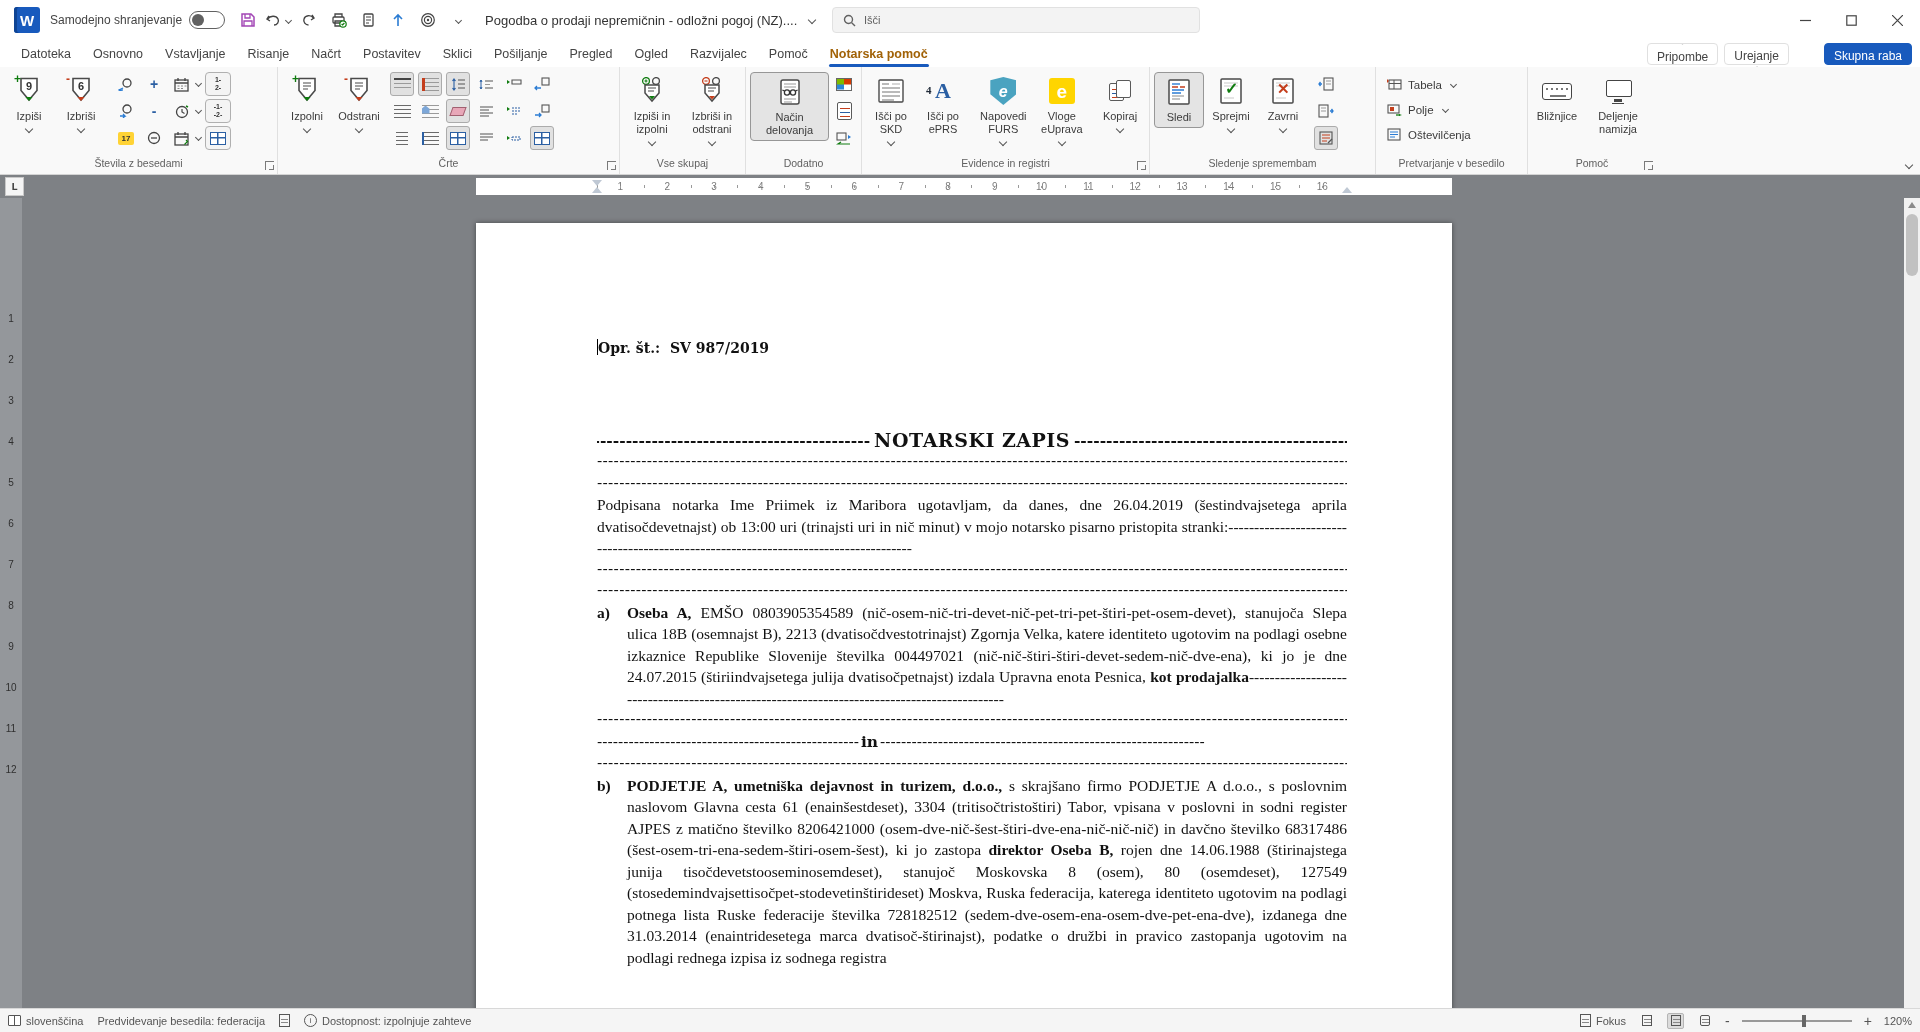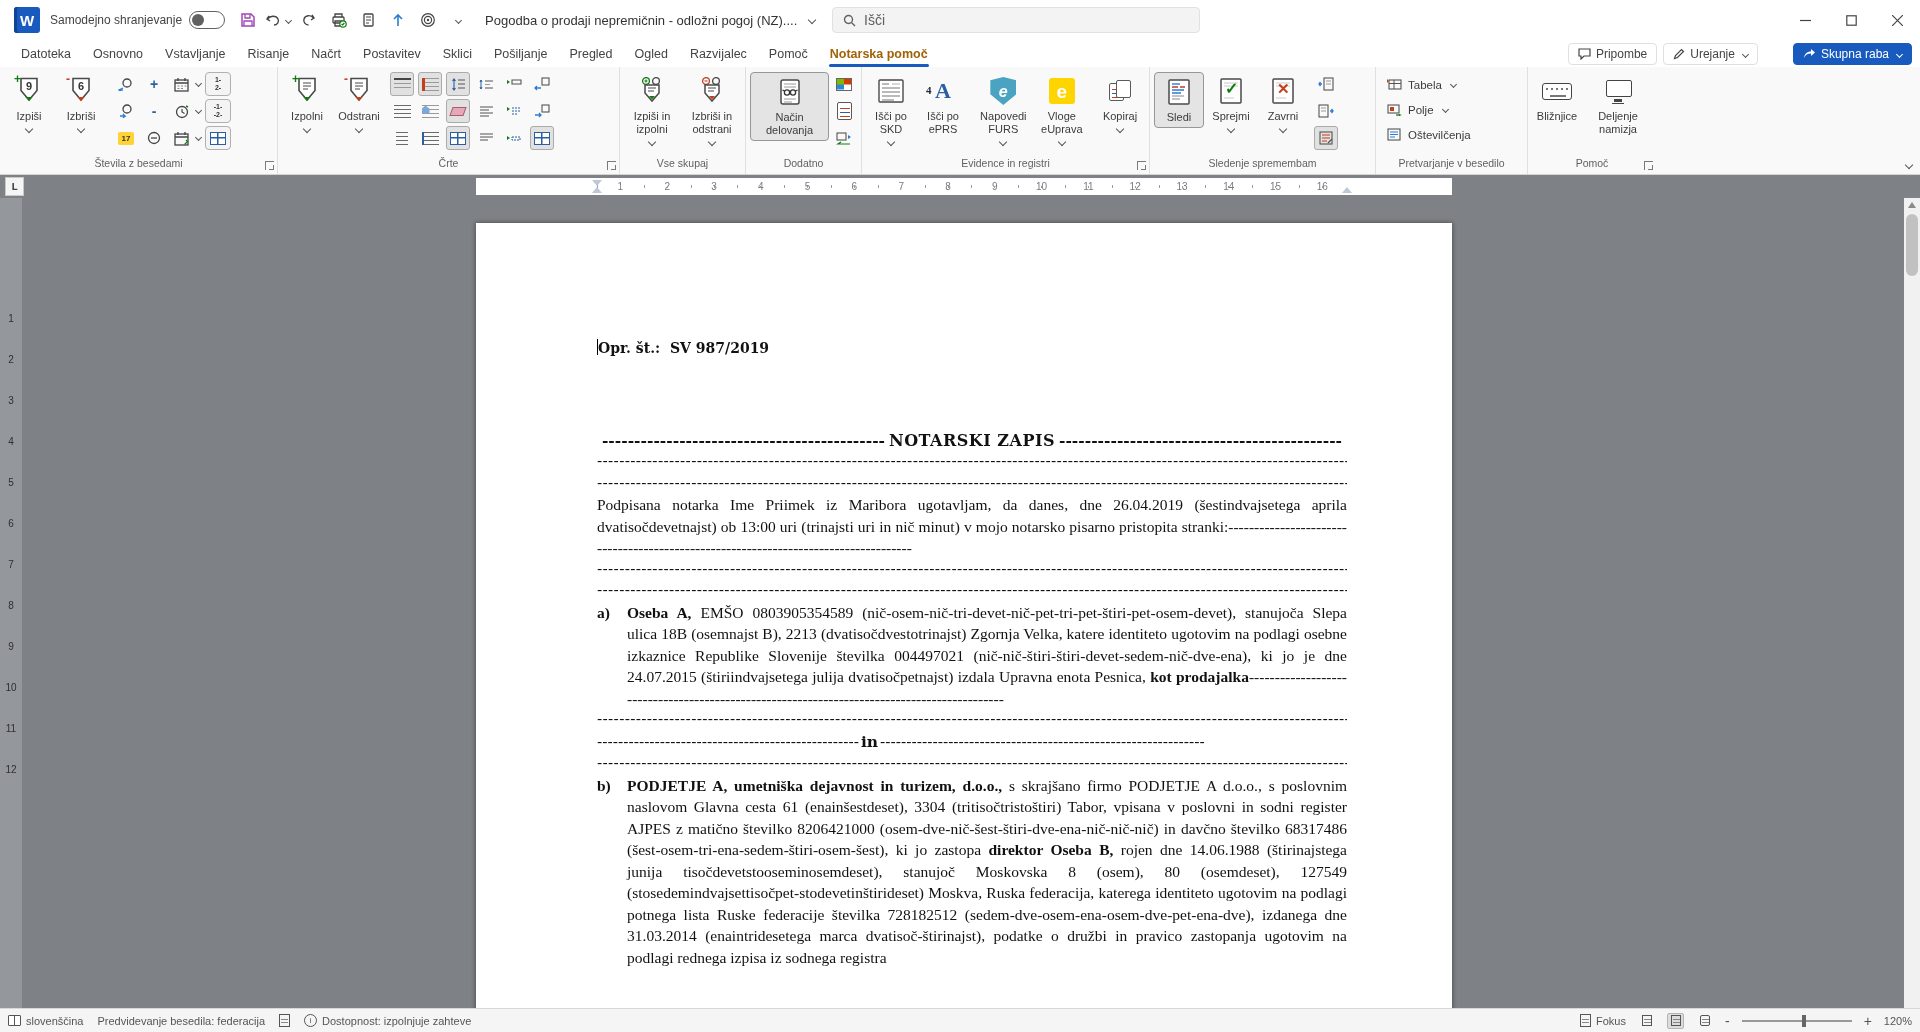--- a/index.html
+++ b/index.html
@@ -11,32 +11,32 @@
   .wlogo{width:26px;height:26px;margin:0 10px 0 14px;background:#185abd;border-radius:3px;color:#fff;font-weight:bold;font-size:15px;display:flex;align-items:center;justify-content:center;box-shadow:inset 3px 0 0 #0f4494;}
   .autosave{display:flex;align-items:center;gap:7px;font-size:12px;color:#444;}
   .toggle{width:36px;height:18px;border:1px solid #616161;border-radius:9px;position:relative;background:#fff;}
   .toggle .knob{position:absolute;left:2px;top:2px;width:12px;height:12px;border-radius:50%;background:#616161;}
   .qat{display:flex;align-items:center;gap:4px;margin-left:10px;}
   .qbtn{width:26px;height:26px;display:flex;align-items:center;justify-content:center;border-radius:3px;font-size:15px;color:#444;}
   .qbtn svg{display:block;}
   .cv{display:inline-block;width:6px;height:6px;border-right:1.4px solid #555;border-bottom:1.4px solid #555;transform:rotate(45deg);margin-left:4px;vertical-align:2px;}
   .cv.sm{width:5px;height:5px;margin-left:3px;}
   #doctitle{display:flex;align-items:center;margin-left:14px;font-size:13px;color:#333;gap:8px;}
-  #searchbox{position:absolute;left:832px;top:7px;width:368px;height:26px;background:#f3f3f3;border:1px solid #e1e1e1;border-radius:4px;display:flex;align-items:center;padding:0 10px;gap:8px;color:#616161;font-size:14px;}
+  #searchbox{position:absolute;left:832px;top:7px;width:368px;height:26px;background:#f3f3f3;border:1px solid #e1e1e1;border-radius:4px;display:flex;align-items:center;padding:0 10px;gap:8px;color:#616161;font-size:11px;}
   #wincontrols{position:absolute;right:0;top:0;height:40px;display:flex;}
   .wc{width:46px;height:40px;display:flex;align-items:center;justify-content:center;color:#444;}
 
   
   #menubar{position:absolute;top:40px;left:0;right:0;height:27px;background:#fff;display:flex;align-items:center;padding-left:10px;}
   #tabs{display:flex;height:100%;}
   .tab{padding:0 11px;display:flex;align-items:center;font-size:12.5px;color:#444;position:relative;white-space:nowrap;}
   .tab.active{font-weight:bold;color:#a16207;}
   .tab.active::after{content:"";position:absolute;left:10px;right:10px;bottom:0;height:3px;background:#185abd;border-radius:2px;}
   #menuright{position:absolute;right:8px;top:3px;display:flex;gap:6px;align-items:center;}
-  .mrbtn{height:22px;border:1px solid #e0e0e0;border-radius:4px;background:#fff;display:flex;align-items:center;gap:5px;padding:0 9px;font-size:12px;color:#444;}
+  .mrbtn{height:22px;border:1px solid #e0e0e0;border-radius:4px;background:#fff;display:flex;align-items:center;gap:5px;padding:0 9px;font-size:12px;color:#444;flex-direction:column;}
   .mrbtn.share{background:#185abd;border-color:#185abd;color:#fff;margin-left:29px;}
   .mrbtn.share .cv{border-color:#fff;}
 
   
   #ribbon{position:absolute;top:67px;left:0;right:0;height:108px;background:#f9f9f9;border-bottom:1px solid #d4d4d4;display:flex;}
   .rgroup{position:relative;display:flex;flex-direction:column;border-right:1px solid #e0e0e0;flex:0 0 auto;}
   .rgc{flex:1;display:flex;align-items:flex-start;padding:5px 4px 0 4px;gap:2px;}
   .rgl{height:19px;font-size:10.5px;color:#616161;text-align:center;line-height:17px;white-space:nowrap;padding:0 12px;}
   .lnch{position:absolute;right:3px;bottom:4px;width:9px;height:9px;border-left:1px solid #7a7a7a;border-top:1px solid #7a7a7a;}
   .lnch::after{content:"";position:absolute;right:0;bottom:0;width:4px;height:4px;border-right:1.4px solid #7a7a7a;border-bottom:1.4px solid #7a7a7a;}
@@ -110,21 +110,21 @@
 
   
   #docarea{position:absolute;top:198px;left:0;right:0;bottom:24px;background:#7e8185;overflow:hidden;}
   #vruler{position:absolute;left:0;top:0;width:22px;bottom:0;background:#94979b;display:flex;flex-direction:column;align-items:center;padding-top:100px;color:#2f2f2f;font-size:10px;}
   .vru{height:41px;display:flex;align-items:center;}
   #page{position:absolute;left:476px;top:25px;width:976px;height:1000px;background:#fff;box-shadow:0 0 5px rgba(0,0,0,.45);}
   #doctext{position:absolute;left:121px;right:105px;top:115px;bottom:0;font-family:"DejaVu Serif",serif;font-size:15.5px;line-height:21.5px;color:#111;overflow:hidden;}
   .ref{font-weight:bold;font-size:14px;white-space:pre;}
   .caret{display:inline-block;width:1px;height:16px;background:#000;vertical-align:-2px;}
   .titleline{display:flex;justify-content:center;white-space:nowrap;overflow:hidden;margin-top:70px;font-weight:bold;}
-  .titleline .big{font-size:16px;letter-spacing:.5px;padding:0 4px;text-align:center;}
+  .titleline .big{font-size:19px;letter-spacing:.5px;padding:0 4px;text-align:center;}
   .centerline{white-space:nowrap;overflow:hidden;}
   .centerline b{padding:0 2px;}
   .dashline{white-space:nowrap;overflow:hidden;letter-spacing:.3px;}
   .para{text-align:justify;font-family:Liberation Serif, serif;}
   .para.listed{position:relative;padding-left:30px;}
   .para.listed .plabel{position:absolute;left:0;top:0;font-weight:bold;}
 
   
   #scrollbar{position:absolute;right:0;top:0;width:16px;bottom:0;background:#f1f1f1;}
   #scrollbar .up{position:absolute;top:4px;left:4px;width:0;height:0;border-left:4px solid transparent;border-right:4px solid transparent;border-bottom:6px solid #8a8a8a;}

